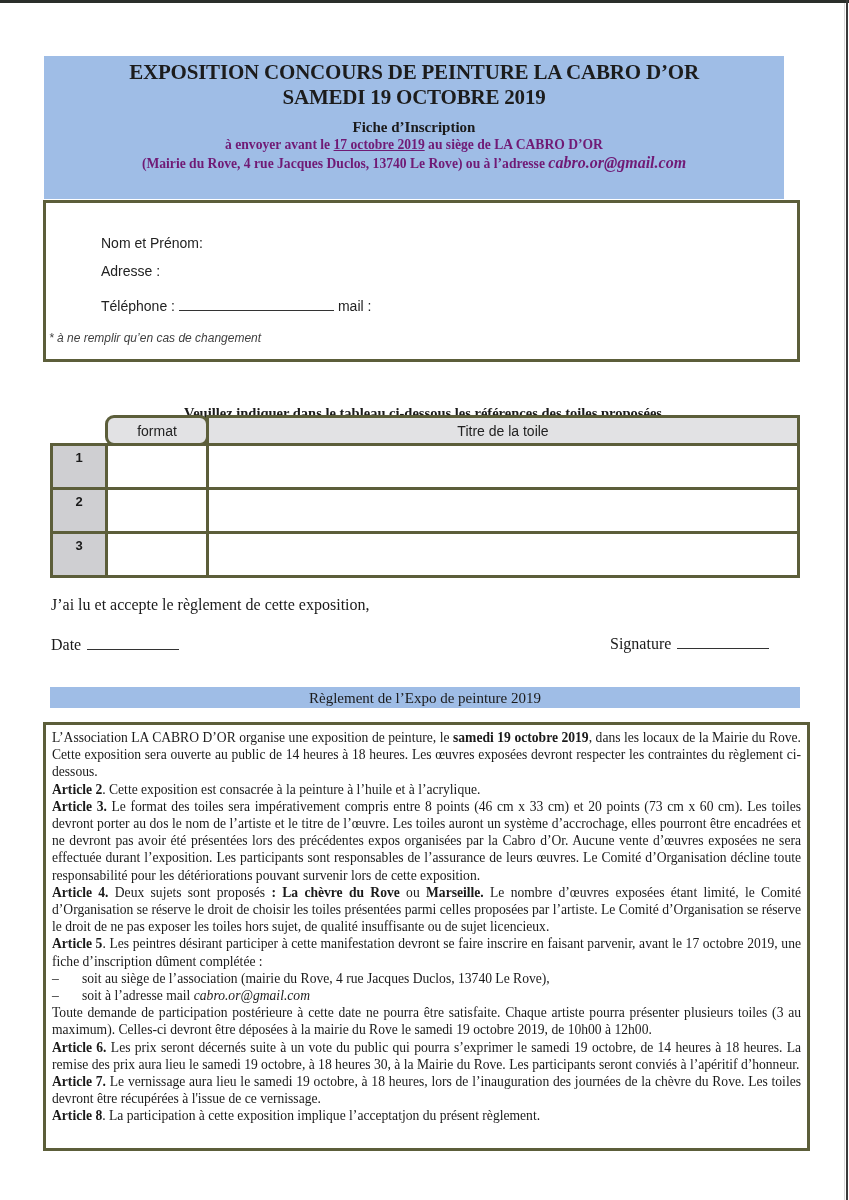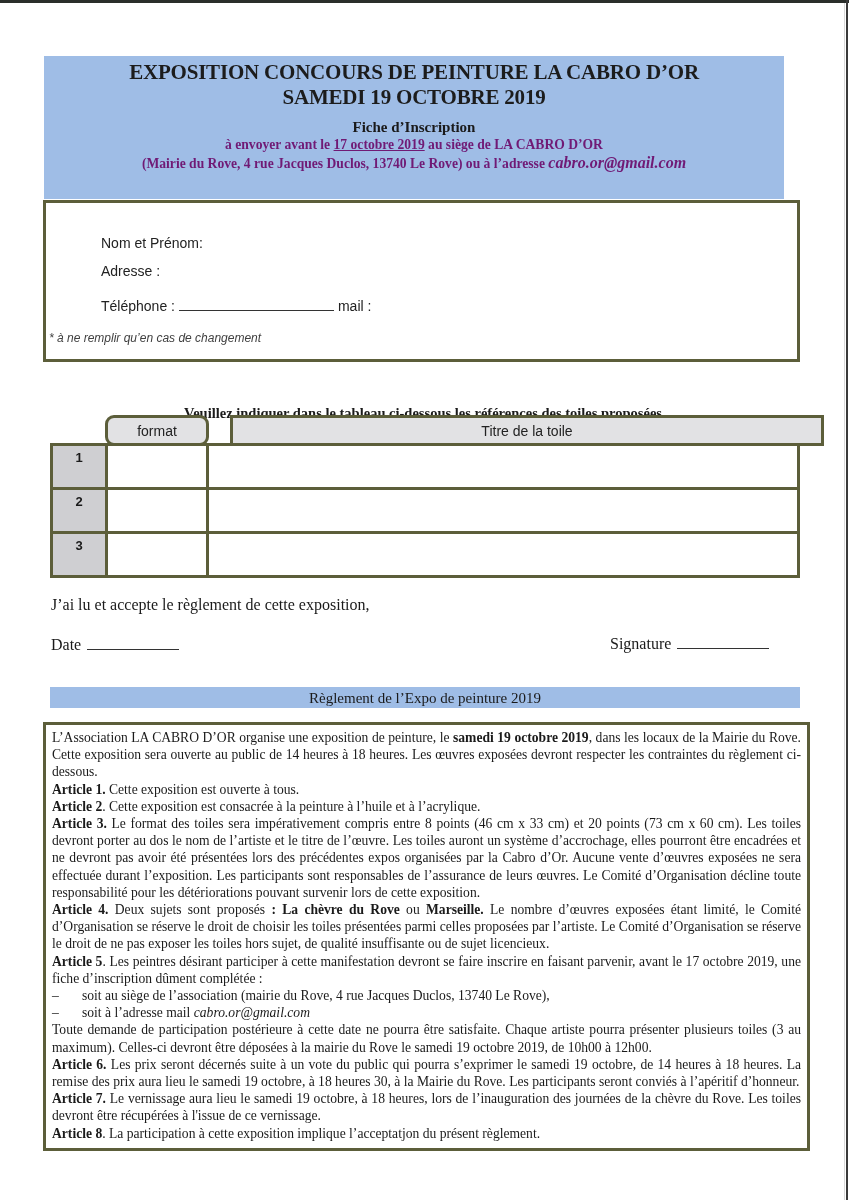--- a/index.html
+++ b/index.html
@@ -104,21 +104,21 @@
   <div class="id-field id-tel">
     <span>Téléphone :</span><span class="blank"></span><span>mail :</span>
   </div>
   <div class="id-note">* à ne remplir qu’en cas de changement</div>
 </div>
 
 <div class="instruction">Veuillez indiquer dans le tableau ci-dessous les références des toiles proposées</div>
 
 <div class="toile-table">
   <div class="th" style="left:55px; top:0; width:104px; height:31px; line-height:26px;border-radius:9px;">format</div>
-  <div class="th" style="left:156px; top:0; width:594px; height:31px; line-height:26px;margin-left:24px;">Titre de la toile</div>
+  <div class="th" style="left:156px; top:0; width:594px; height:31px; line-height:26px;">Titre de la toile</div>
 
   <div class="rowhead" style="left:0; top:28px; width:58px; height:47px;">1</div>
   <div class="cell" style="left:55px; top:28px; width:104px; height:47px;"></div>
   <div class="cell" style="left:156px; top:28px; width:594px; height:47px;"></div>
 
   <div class="rowhead" style="left:0; top:72px; width:58px; height:47px;">2</div>
   <div class="cell" style="left:55px; top:72px; width:104px; height:47px;"></div>
   <div class="cell" style="left:156px; top:72px; width:594px; height:47px;"></div>
 
   <div class="rowhead" style="left:0; top:116px; width:58px; height:47px;">3</div>
@@ -131,21 +131,20 @@
   <span>Date</span><span class="blank-line" style="width:92px;"></span>
 </div>
 <div class="sig-line">
   <span>Signature</span><span class="blank-line" style="width:92px;"></span>
 </div>
 
 <div class="rules-band">Règlement de l’Expo de peinture 2019</div>
 
 <div class="rules-box">
   <p><span>L’Association LA CABRO D’OR organise une exposition de peinture, le </span><span class="b">samedi 19 octobre 2019</span><span>, dans les locaux de la Mairie du Rove. Cette exposition sera ouverte au public de 14 heures à 18 heures. Les œuvres exposées devront respecter les contraintes du règlement ci-dessous.</span></p>
-  <p><span class="art">Article 1.</span><span> Cette exposition est ouverte à tous.</span></p>
   <p><span class="art">Article 2</span><span>. Cette exposition est consacrée à la peinture à l’huile et à l’acrylique.</span></p>
   <p><span class="art">Article 3.</span><span> Le format des toiles sera impérativement compris entre 8 points (46 cm x 33 cm) et 20 points (73 cm x 60 cm). Les toiles devront porter au dos le nom de l’artiste et le titre de l’œuvre. Les toiles auront un système d’accrochage, elles pourront être encadrées et ne devront pas avoir été présentées lors des précédentes expos organisées par la Cabro d’Or. Aucune vente d’œuvres exposées ne sera effectuée durant l’exposition. Les participants sont responsables de l’assurance de leurs œuvres. Le Comité d’Organisation décline toute responsabilité pour les détériorations pouvant survenir lors de cette exposition.</span></p>
   <p><span class="art">Article 4.</span><span> Deux sujets sont proposés </span><span class="b">: La chèvre du Rove</span><span> ou </span><span class="b">Marseille.</span><span> Le nombre d’œuvres exposées étant limité, le Comité d’Organisation se réserve le droit de choisir les toiles présentées parmi celles proposées par l’artiste. Le Comité d’Organisation se réserve le droit de ne pas exposer les toiles hors sujet, de qualité insuffisante ou de sujet licencieux.</span></p>
   <p><span class="art">Article 5</span><span>. Les peintres désirant participer à cette manifestation devront se faire inscrire en faisant parvenir, avant le 17 octobre 2019, une fiche d’inscription dûment complétée :</span></p>
   <p class="dash"><span class="d">–</span><span>soit au siège de l’association (mairie du Rove, 4 rue Jacques Duclos, 13740 Le Rove),</span></p>
   <p class="dash"><span class="d">–</span><span>soit à l’adresse mail </span><span class="it">cabro.or@gmail.com</span></p>
   <p>Toute demande de participation postérieure à cette date ne pourra être satisfaite. Chaque artiste pourra présenter plusieurs toiles (3 au maximum). Celles-ci devront être déposées à la mairie du Rove le samedi 19 octobre 2019, de 10h00 à 12h00.</p>
   <p><span class="art">Article 6.</span><span> Les prix seront décernés suite à un vote du public qui pourra s’exprimer le samedi 19 octobre, de 14 heures à 18 heures. La remise des prix aura lieu le samedi 19 octobre, à 18 heures 30, à la Mairie du Rove. Les participants seront conviés à l’apéritif d’honneur.</span></p>
   <p><span class="art">Article 7.</span><span> Le vernissage aura lieu le samedi 19 octobre, à 18 heures, lors de l’inauguration des journées de la chèvre du Rove. Les toiles devront être récupérées à l'issue de ce vernissage.</span></p>
   <p><span class="art">Article 8</span><span>. La participation à cette exposition implique l’acceptatjon du présent règlement.</span></p>

